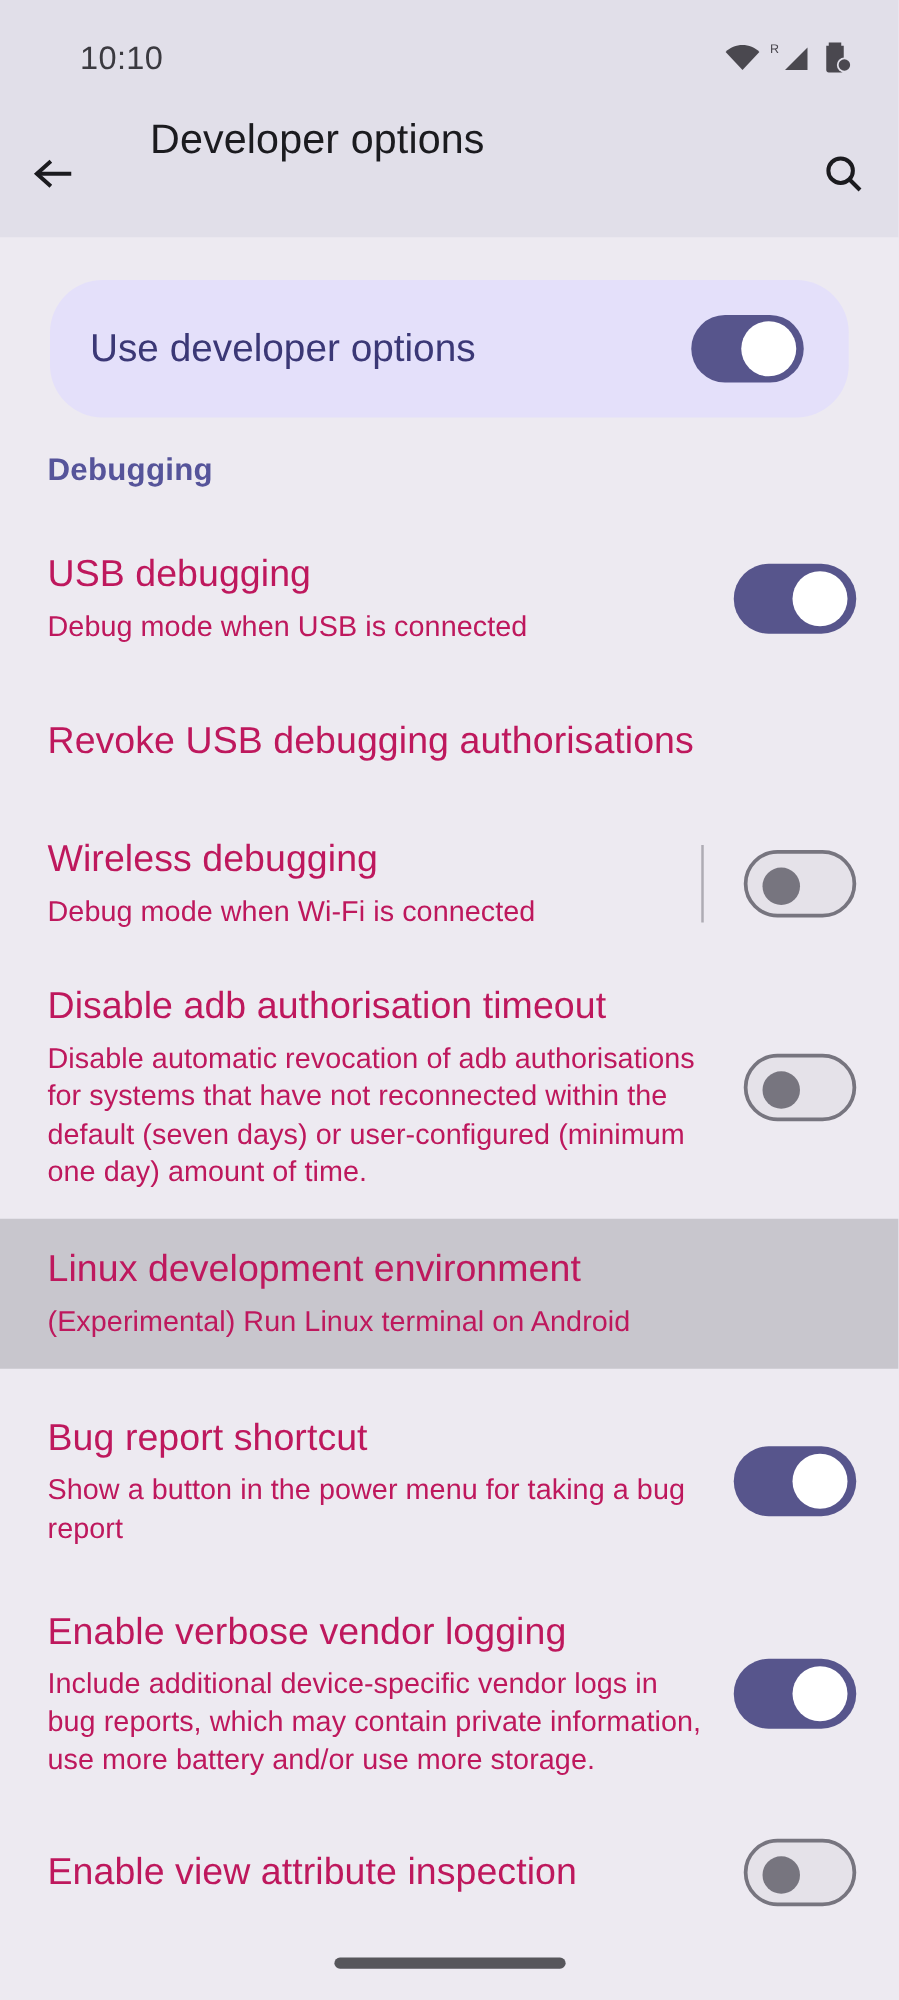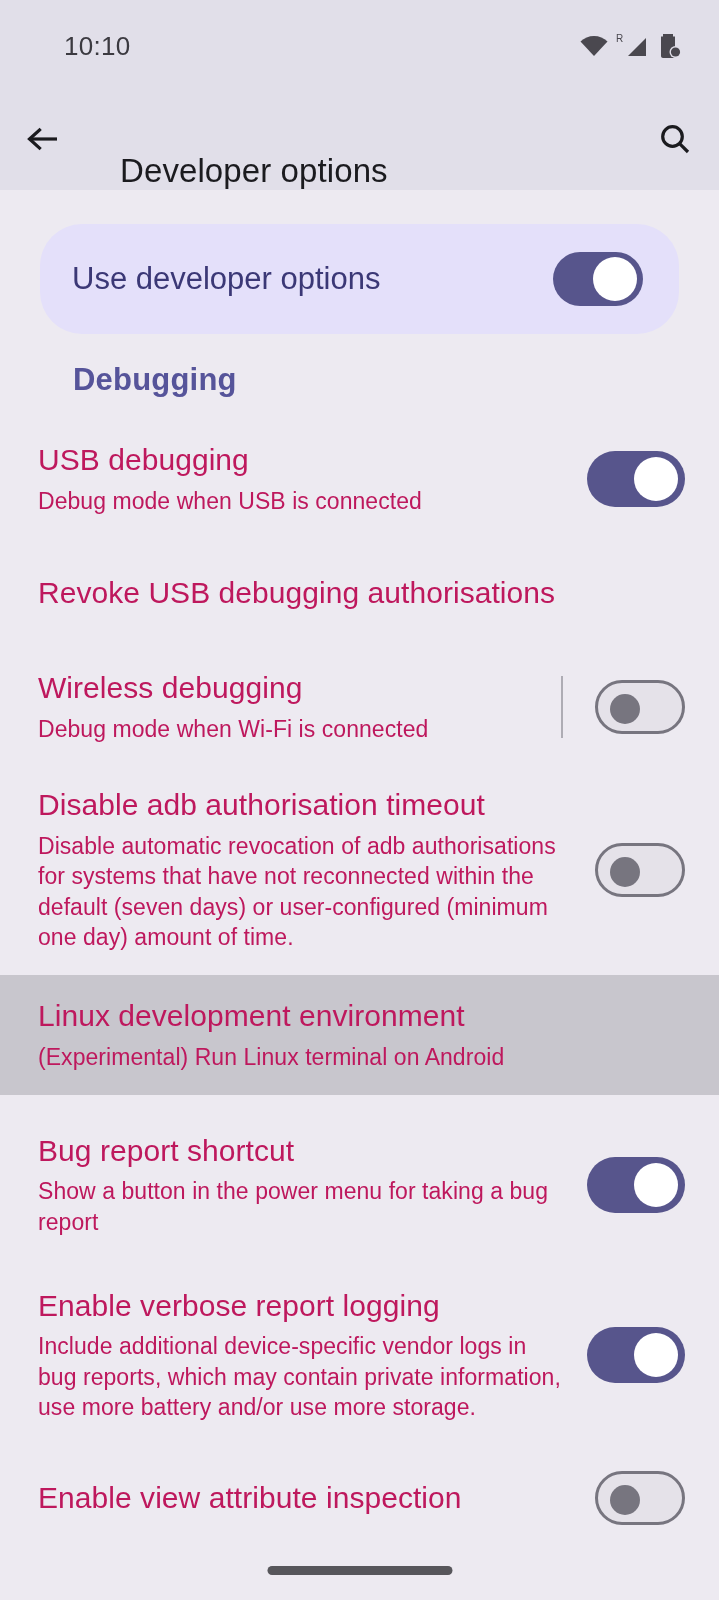--- a/index.html
+++ b/index.html
@@ -31,21 +31,21 @@
   .status-icons {
     display:flex; align-items:center; gap:7px;
   }
   .status-icons svg { display:block; }
 
   
   .appbar {
     position:absolute; top:92px; left:0;
     width:719px; height:98px;
     background:#E1DFE9;
-    display:flex; align-items:flex-end;
+    display:flex; align-items:flex-start;
   }
   .appbar-back {
     width:86px; height:98px;
     display:flex; align-items:center; justify-content:center;
     flex:none;
   }
   .appbar-title {
     font-size:33px; color:#1B1B1F;
     letter-spacing:.1px;
     margin-left:34px;
@@ -75,24 +75,23 @@
     padding:0 36px 0 32px;
   }
   .master-label {
     font-size:31px; color:#3B3876;
     flex:1;
   }
 
   
   .section-header {
     position:absolute; left:38px; top:172px;
-    font-size:31px; color:#56549A;
+    font-size:25px; color:#56549A;
     font-weight:bold;
     letter-spacing:.2px;
-    margin-left:35px;
   }
 
   
   .row {
     position:absolute; left:0; width:719px;
     display:flex; align-items:center;
     padding:0 34px 0 38px;
   }
   .row.highlight { background:#C8C6CD; }
   .row-text { flex:1; padding-right:24px; }
@@ -265,21 +264,21 @@
         <div class="row-title">Bug report shortcut</div>
         <div class="row-sub">Show a button in the power menu for taking a bug report</div>
       </div>
       <div class="switch on">
         <div class="thumb"></div>
       </div>
     </div>
 
     <div class="row" style="top:1085px;height:160px;">
       <div class="row-text">
-        <div class="row-title">Enable verbose report logging</div>
+        <div class="row-title">Enable verbose vendor logging</div>
         <div class="row-sub">Include additional device-specific vendor logs in bug reports, which may contain private information, use more battery and/or use more storage.</div>
       </div>
       <div class="switch on">
         <div class="thumb"></div>
       </div>
     </div>
 
     <div class="row" style="top:1265px;height:86px;">
       <div class="row-text">
         <div class="row-title">Enable view attribute inspection</div>

